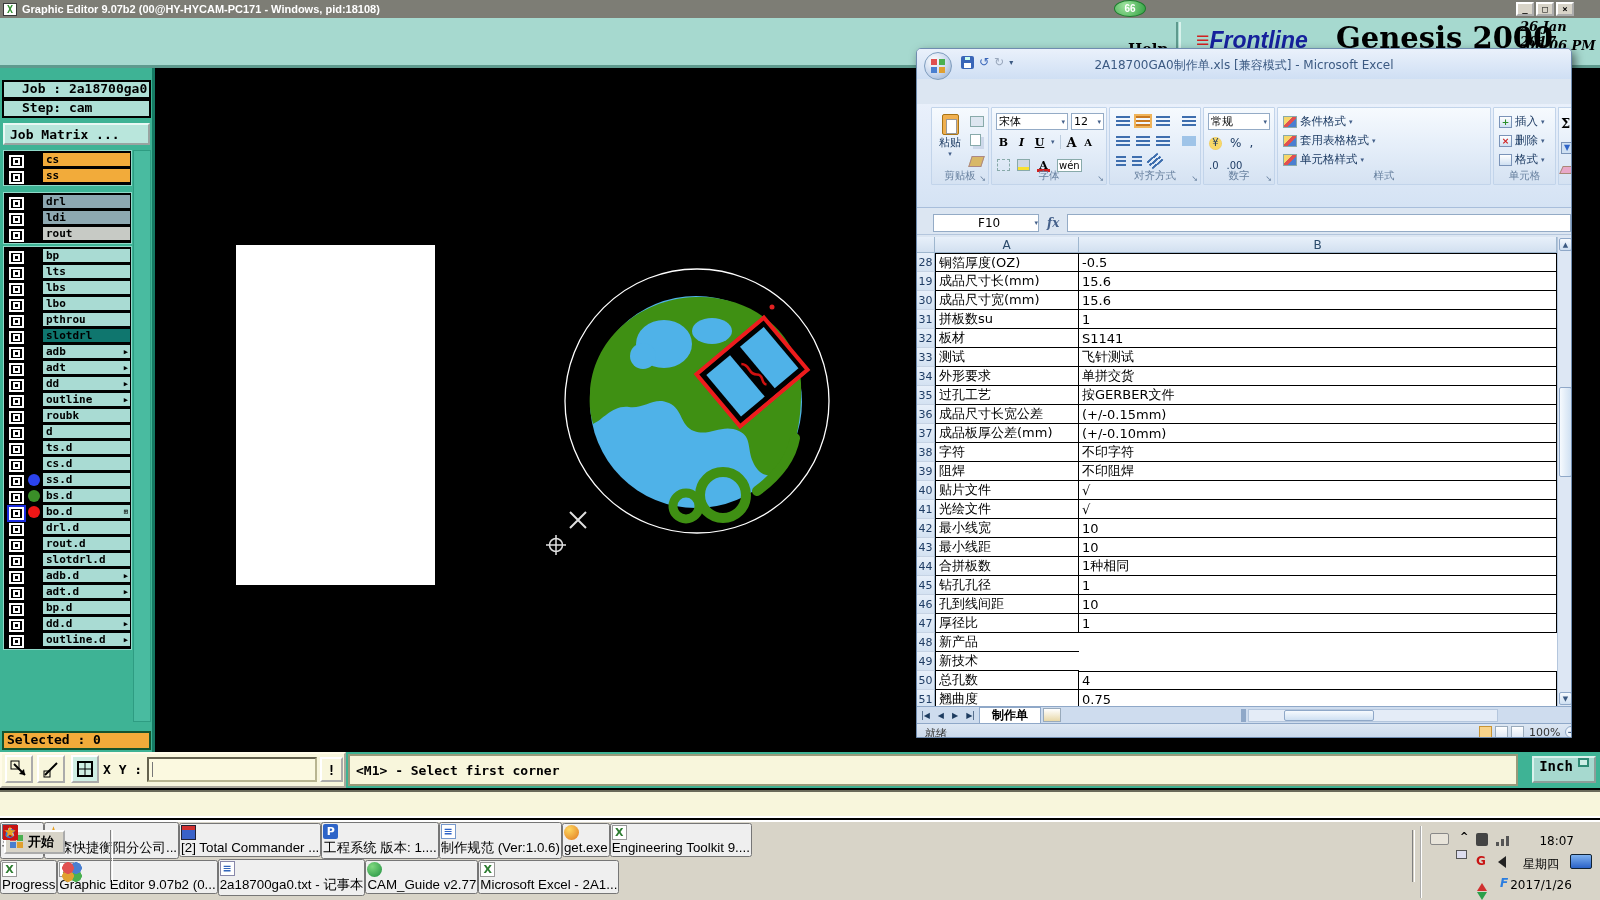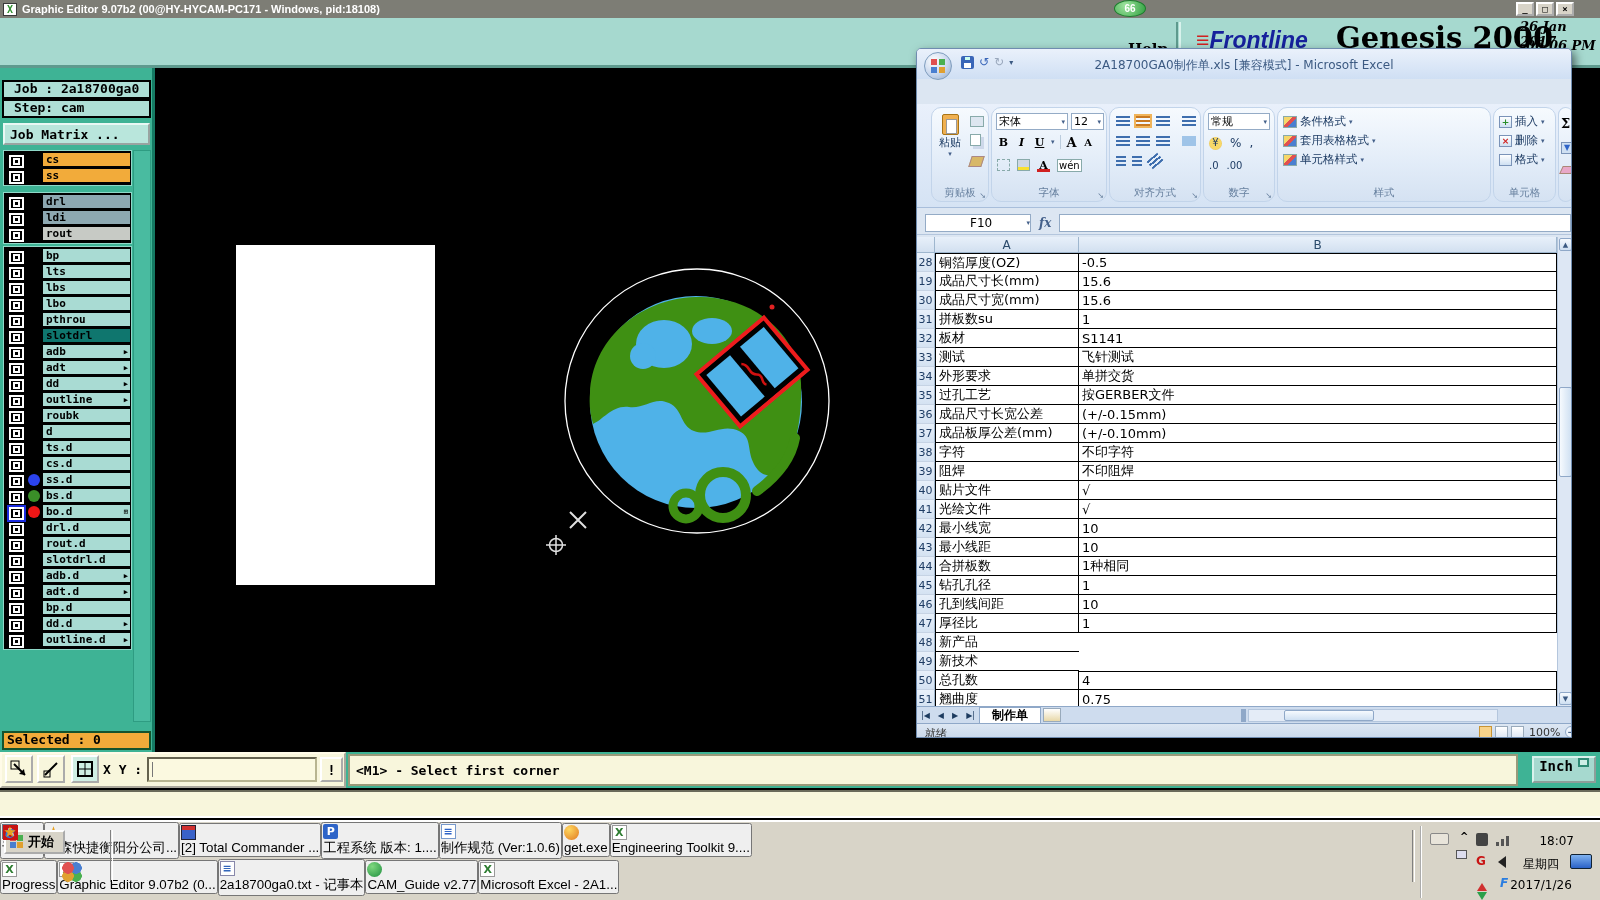--- a/index.html
+++ b/index.html
@@ -15,21 +15,21 @@
 #g-menus{position:absolute;left:16px;top:20px;display:flex;gap:27px;font:bold 15px "DejaVu Serif",serif;color:#000}
 #g-help{left:1128px;top:40px;font:bold 15px "DejaVu Serif",serif;z-index:1}
 #g-brandsep{left:1176px;top:22px;height:42px;width:5px;border-left:2px solid #5e9a8e;border-right:2px solid #d8f2ec;z-index:1}
 #g-frontline{left:1196px;top:27px;font:bold italic 23px "Liberation Sans",sans-serif;color:#16219c;z-index:1}
 #g-frontline .fl-pre{color:#d02020;font-style:normal}
 #g-product{left:1336px;top:21px;font:bold 29px "DejaVu Serif",serif;color:#000;z-index:1}
 #g-date{left:1520px;top:19px;font:bold italic 13px "DejaVu Serif",serif;z-index:1}
 #g-time{left:1526px;top:38px;font:bold italic 13px "DejaVu Serif",serif;z-index:1}
 
 #g-side{left:0;top:68px;width:155px;height:684px;background:#3eb395;border-right:3px solid #157a63;z-index:2}
-.jobbar{position:absolute;left:2px;width:149px;height:19px;background:#aedfd6;border:2px solid #000;font:bold 13px "DejaVu Sans Mono",monospace;line-height:14px;padding-left:10px;color:#000}
+.jobbar{position:absolute;left:2px;width:149px;height:19px;background:#aedfd6;border:2px solid #000;font:bold 13px "DejaVu Sans Mono",monospace;line-height:14px;padding-left:18px;color:#000}
 #g-matrix{position:absolute;left:3px;top:55px;width:147px;height:22px;background:#b9e6dc;border:2px outset #e8f8f4;font:bold 13px "DejaVu Sans Mono",monospace;text-align:left;padding-left:5px;line-height:17px}
 .lgroup{position:absolute;left:3px;width:129px;background:#000;border:1px solid #8fd8c8;padding:1px}
 .lrow{position:relative;height:16px;display:flex;align-items:flex-end}
 .lcb{width:15px;height:13px;border:2px solid #fff;background:#000;margin-left:4px;position:relative;flex:0 0 auto}
 .lcb::after{content:"";position:absolute;left:2px;top:1px;width:3px;height:3px;border:2px solid #fff}
 .ldot{display:none;position:absolute;left:23px;top:2px;width:12px;height:12px;border-radius:50%}
 .llab{position:absolute;left:37px;top:0;width:89px;height:15px;border:1px solid #000;font:bold 11px "DejaVu Sans Mono",monospace;color:#000;display:flex;align-items:center;padding-left:3px}
 .lar{margin-left:auto;font-size:7px;padding-right:2px}
 #g-scrollstrip{position:absolute;left:133px;top:82px;width:18px;height:572px;background:#49bba0;border:1px solid #2e9c82}
 #g-selected{position:absolute;left:2px;top:663px;width:149px;height:19px;background:#f2ab3a;border:2px solid #14532d;font:bold 13px "DejaVu Sans Mono",monospace;line-height:14px;padding-left:3px}
@@ -56,36 +56,36 @@
 #xtitle{position:absolute;left:0;top:0;width:656px;height:30px;background:linear-gradient(#eaf1fb,#cfdff4)}
 #xorb{position:absolute;left:7px;top:3px;width:28px;height:28px;border-radius:50%;background:radial-gradient(circle at 35% 30%,#fdfdfd,#c9d8ee 55%,#8fa8c8);border:1px solid #7f9dbd;display:grid;grid-template-columns:6px 6px;grid-template-rows:6px 6px;gap:2px;place-content:center}
 #xorb span{display:block}
 #xqat{position:absolute;left:44px;top:6px;display:flex;align-items:center;gap:5px;font:12px "DejaVu Sans",sans-serif;color:#3c5a82}
 .floppy{width:13px;height:13px;background:#3a66b8;border-radius:2px;position:relative}
 .floppy::after{content:"";position:absolute;left:3px;bottom:1px;width:7px;height:5px;background:#fff}
 .floppy::before{content:"";position:absolute;left:4px;top:1px;width:5px;height:3px;background:#cfe}
 #xtitletext{position:absolute;left:80px;right:80px;top:8px;text-align:center;font:12px "DejaVu Sans",sans-serif;color:#3c5a82;white-space:nowrap}
 #xtabs{position:absolute;left:8px;top:31px;height:24px;display:flex;gap:2px;font:12.5px "DejaVu Sans",sans-serif}
 #xribbon{position:absolute;left:0;top:55px;width:656px;height:104px;background:linear-gradient(#e9f0fb,#d5e3f4);border-bottom:1px solid #a8bedb}
-.rgroup{position:absolute;top:3px;height:95px;border:1px solid #c2d4ea;border-radius:10px;background:linear-gradient(#f6fafe,#e2ecf8 60%,#d5e2f2)}
+.rgroup{position:absolute;top:3px;height:78px;border:1px solid #c2d4ea;border-radius:1px;background:linear-gradient(#f6fafe,#e2ecf8 60%,#d5e2f2)}
 .rglab{position:absolute;bottom:1px;left:0;right:0;text-align:center;font:10.5px "DejaVu Sans",sans-serif;color:#67809f}
 .dlg{position:absolute;right:2px;bottom:1px;font-size:8px;color:#67809f}
 .mbox{background:#fff;border:1px solid #94abc6;font:11px "DejaVu Sans",sans-serif;display:flex;align-items:center;padding:0 2px;height:17px}
 .dda{margin-left:auto;font-size:7px;color:#44608a}
 .mi{display:inline-flex;align-items:center;justify-content:center;font:bold 11px "DejaVu Serif",serif;min-width:13px;height:14px}
 .alni{width:14px;height:10px;background:repeating-linear-gradient(to bottom,#3e6eae 0 2px,transparent 2px 4px)}
 .alni.on{outline:2px solid #f0b45a;background:repeating-linear-gradient(to bottom,#c87820 0 2px,transparent 2px 4px)}
 .pasteico{width:17px;height:21px;background:#f0b050;border:1px solid #a97416;border-radius:2px;position:relative}
 .pasteico::after{content:"";position:absolute;left:3px;top:4px;width:9px;height:13px;background:#fff;border:1px solid #999}
 .srow{display:flex;align-items:center;gap:3px;font:11.5px "DejaVu Sans",sans-serif;height:19px;padding-left:3px;color:#1e3c64;white-space:nowrap}
 .sico{width:14px;height:12px;border:1px solid #8aa;background:linear-gradient(135deg,#f6d76a 40%,#e05050 40% 60%,#4a7fd0 60%);flex:0 0 auto}
 .cico{width:13px;height:12px;border:1px solid #7a93b8;background:linear-gradient(#fff,#cfe0f2);flex:0 0 auto;position:relative;font:bold 9px "DejaVu Sans",sans-serif;display:flex;align-items:center;justify-content:center}
 .ci-ins{color:#2a8f2a}.ci-del{color:#d02020}.ci-fmt{color:#6a86aa}
 #xfbar{position:absolute;left:0;top:162px;width:656px;height:24px;background:#dce6f2;border-bottom:1px solid #b4c6dd;display:flex;align-items:center}
-#xname{width:106px;height:18px;margin-left:8px;background:#fff;border:1px solid #94abc6;font:12px "DejaVu Sans",sans-serif;display:flex;align-items:center;padding-left:44px}
+#xname{width:106px;height:18px;margin-left:16px;background:#fff;border:1px solid #94abc6;font:12px "DejaVu Sans",sans-serif;display:flex;align-items:center;padding-left:44px}
 #xfx{font:italic bold 12px "DejaVu Serif",serif;color:#44608a;margin:0 8px}
 #xffield{flex:1;height:18px;background:#fff;border:1px solid #94abc6;margin-right:2px}
 #xcolhdr{position:absolute;left:0;top:188px;width:640px;height:16px;display:flex;font:12px "DejaVu Sans",sans-serif;color:#2a4a6b}
 .hcell{background:linear-gradient(#e8f0fa,#d2e0f0);border-right:1px solid #9eb6ce;border-bottom:1px solid #9eb6ce;display:flex;align-items:center;justify-content:center}
 #xgrid{position:absolute;left:0;top:204px;width:640px;height:453px;overflow:hidden;background:#fff}
 .xrow{display:flex;height:19px}
 .xr-n{width:18px;background:linear-gradient(#e8f0fa,#d4e2f2);border-right:1px solid #9eb6ce;border-bottom:1px solid #c6d3e4;font:11px "DejaVu Sans",sans-serif;color:#1e3c64;display:flex;align-items:center;justify-content:center;flex:0 0 auto}
 .xr-a{width:144px;border:solid #000;border-width:0 1px 1px 1px;font:13px "DejaVu Sans",sans-serif;display:flex;align-items:center;padding-left:3px;white-space:nowrap;overflow:hidden;flex:0 0 auto}
 .xr-b{flex:1;border:solid #000;border-width:0 1px 1px 0;font:13px "DejaVu Sans",sans-serif;display:flex;align-items:center;padding-left:3px;white-space:nowrap;overflow:hidden}
 .xrow:first-child .xr-a,.xrow:first-child .xr-b{border-top:1px solid #000}

